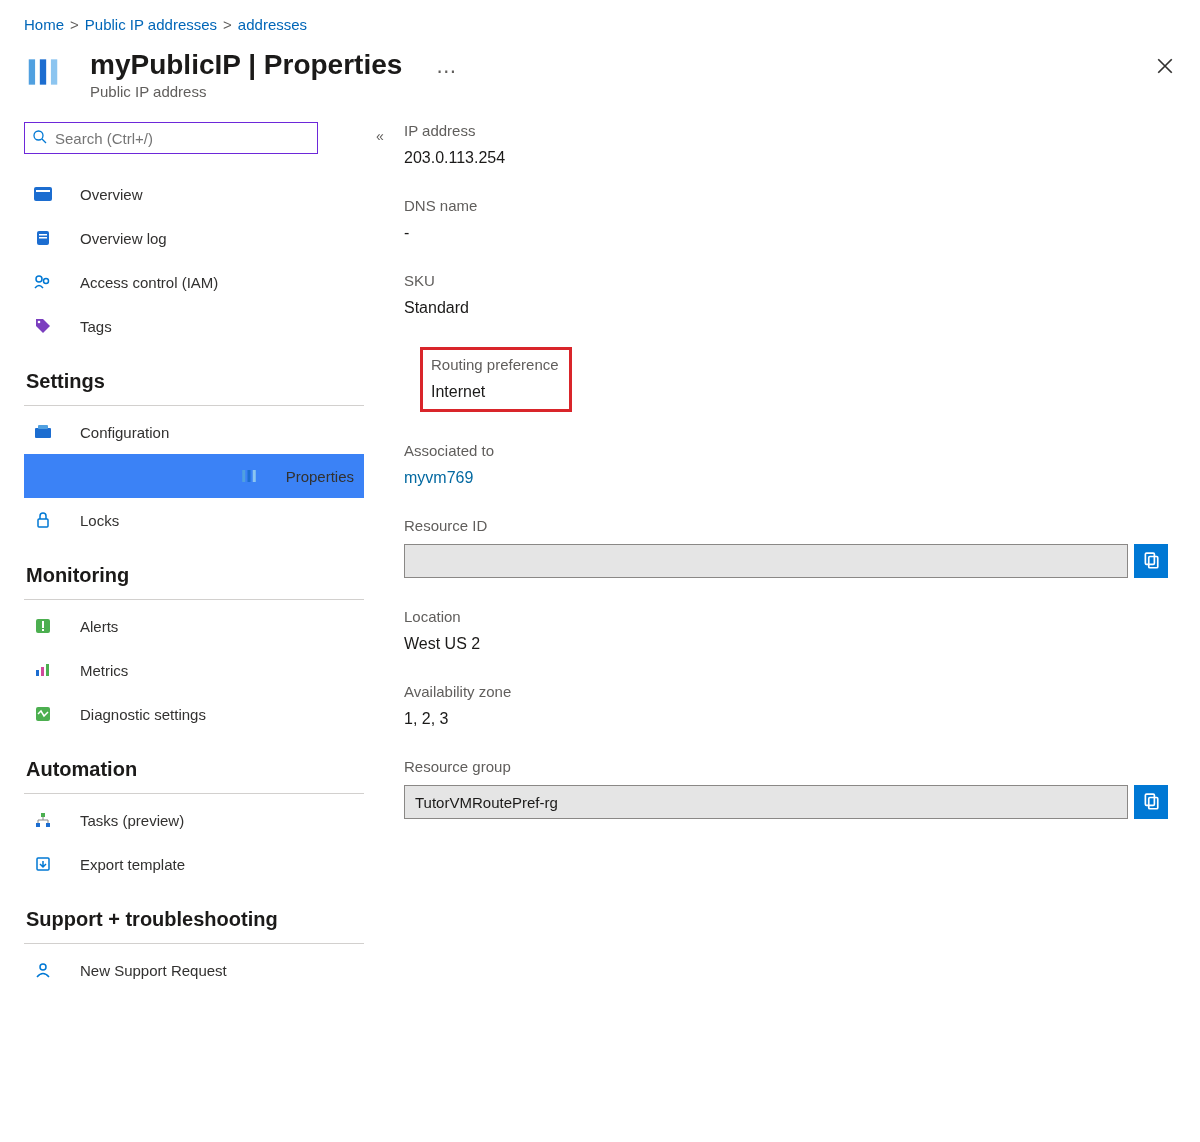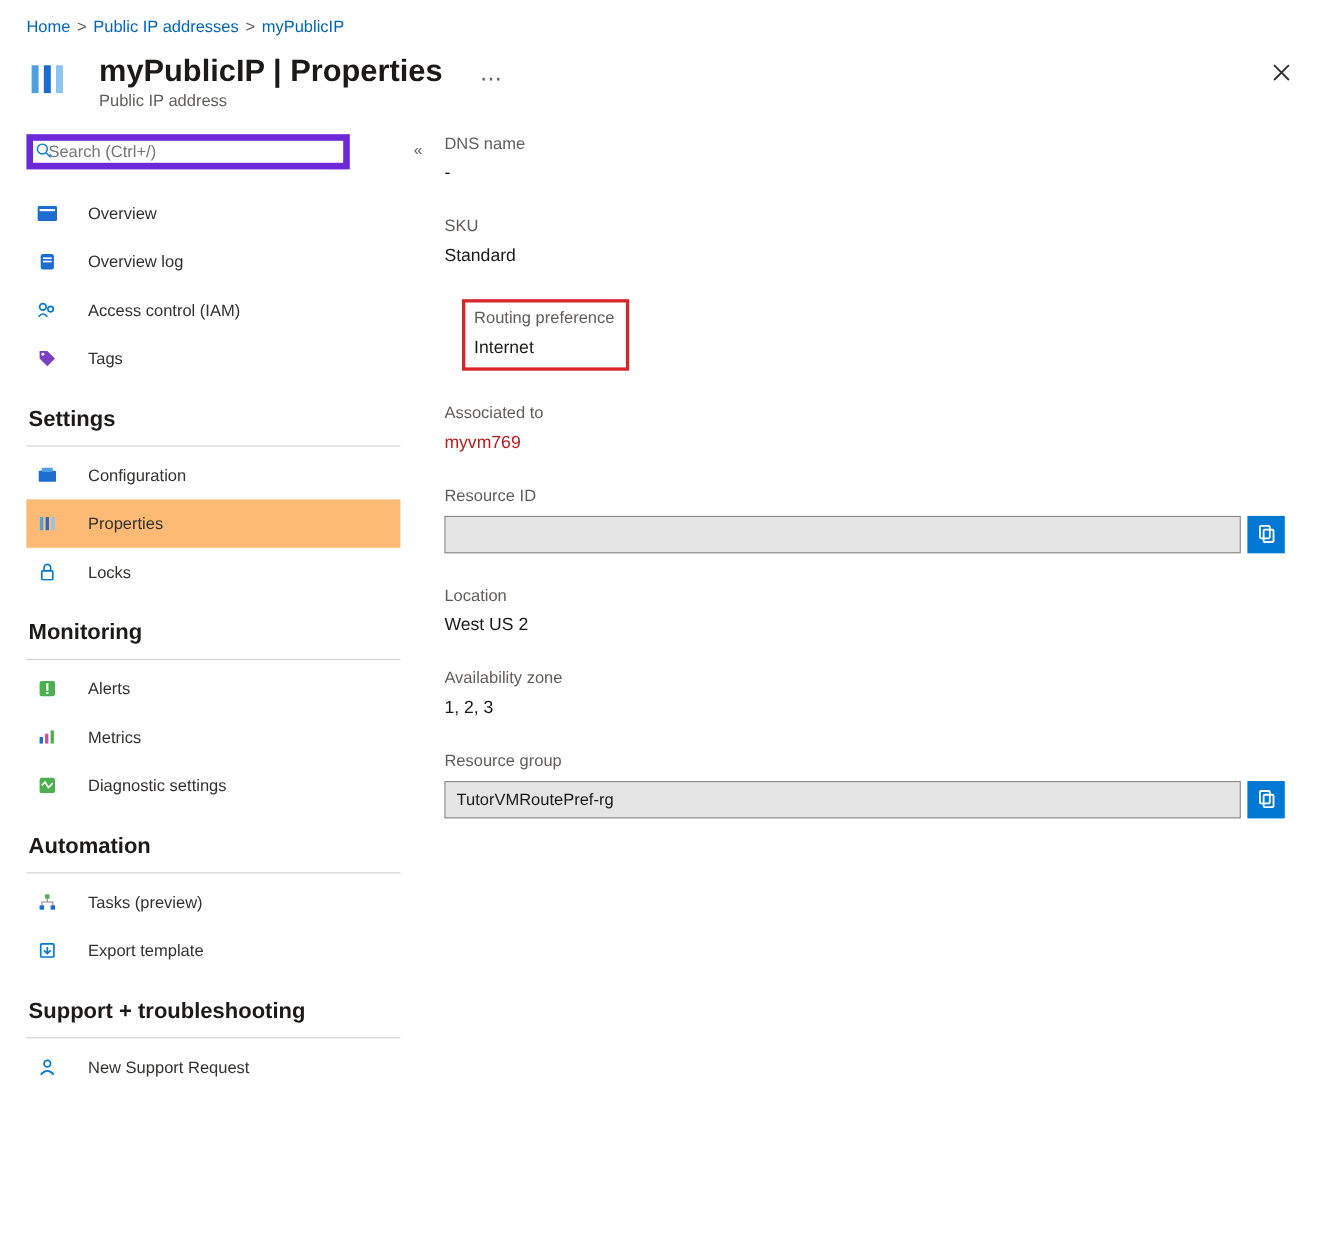--- a/index.html
+++ b/index.html
@@ -27,39 +27,39 @@
   .header .close { width: 20px; height: 20px; margin-top: 8px; cursor: pointer; }
   
   .layout { display: flex; gap: 0; }
   .sidebar { width: 340px; flex-shrink: 0; }
   .collapse-col { width: 32px; flex-shrink: 0; padding-top: 6px; text-align: center; }
   .collapse-col span { cursor: pointer; color: #605e5c; font-size: 14px; }
   .main { flex: 1; padding-left: 8px; padding-right: 8px; }
   
   .search-wrap { position: relative; margin-bottom: 18px; }
   .search-wrap input {
-    width: 294px; height: 32px; border: 6px solid #6d28d9;
-    padding: 4px 8px 4px 14px; font-size: 15px; outline: none;
+    width: 294px; height: 32px; border: 1px solid #6d28d9;
+    padding: 4px 8px 4px 30px; font-size: 15px; outline: none;
   }
   .search-wrap .sicon { position: absolute; left: 8px; top: 7px; color: #0078d4; }
   
   .nav-item {
     display: flex; align-items: center; gap: 28px;
     height: 44px; padding: 0 10px; cursor: pointer;
     font-size: 15px; color: #323130;
   }
-  .nav-item.selected { background: #fdba74; }
+  .nav-item.selected { background: #3b82f6; justify-content: flex-end; }
   .nav-item .icon { width: 18px; height: 18px; display: flex; align-items: center; justify-content: center; }
   .nav-section { font-size: 20px; font-weight: 600; color: #1b1a19; padding: 22px 10px 8px 2px; }
   .section-underline { border-bottom: 1px solid #d2d0ce; margin: 4px 0 4px 0; }
   
   .prop { margin-bottom: 30px; }
   .prop .label { font-size: 15px; color: #605e5c; margin-bottom: 10px; }
   .prop .value { font-size: 16px; color: #1b1a19; }
-  .prop .value.link { color: #b91c1c; cursor: pointer; }
+  .prop .value.link { color: #0369a1; cursor: pointer; }
   .prop.highlight { border: 3px solid #d9252a; padding: 6px 10px 8px 8px; display: inline-block; }
   .copy-row { display: flex; gap: 6px; align-items: stretch; }
   .copy-row .copy-input {
     flex: 1; height: 34px; border: 1px solid #8a8886;
     background: #e5e5e5; padding: 8px 10px; font-size: 15px;
     color: #1b1a19; outline: none;
   }
   .copy-row .copy-btn {
     width: 34px; height: 34px; background: #0078d4;
     display: flex; align-items: center; justify-content: center;
@@ -70,21 +70,21 @@
 </head>
 <body>
 
 <div class="page">
 
   <nav class="breadcrumb">
     <a>Home</a>
     <span class="sep">&gt;</span>
     <a>Public IP addresses</a>
     <span class="sep">&gt;</span>
-    <span class="current">myPublicIP</span>
+    <span class="current">addresses</span>
   </nav>
 
   <div class="header">
     <div class="res-icon">
       <svg viewBox="0 0 24 24" width="38" height="38">
         <rect x="3" y="4" width="4" height="16" fill="#50a0e0"></rect>
         <rect x="10" y="4" width="4" height="16" fill="#1c6dd0"></rect>
         <rect x="17" y="4" width="4" height="16" fill="#8cc5f0"></rect>
       </svg>
     </div>
@@ -251,20 +251,24 @@
         <span>New Support Request</span>
       </div>
     </aside>
 
     <div class="collapse-col">
       <span>«</span>
     </div>
 
     <main class="main">
       <div class="prop">
+        <div class="label">IP address</div>
+        <div class="value">203.0.113.254</div>
+      </div>
+      <div class="prop">
         <div class="label">DNS name</div>
         <div class="value">-</div>
       </div>
       <div class="prop">
         <div class="label">SKU</div>
         <div class="value">Standard</div>
       </div>
       <div style="margin-bottom:30px;padding-left:16px;">
         <div class="prop highlight" style="margin-bottom:0;">
           <div class="label">Routing preference</div>

